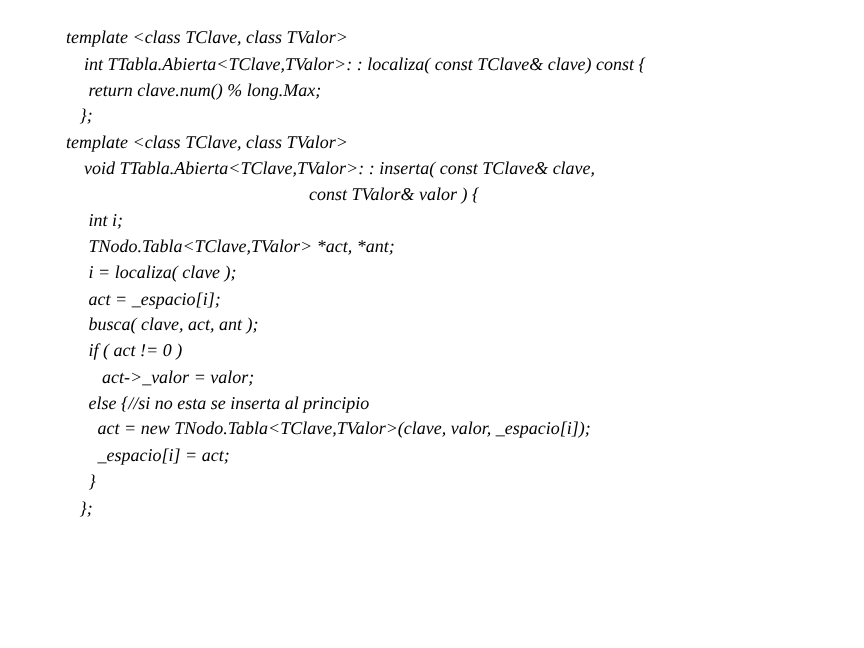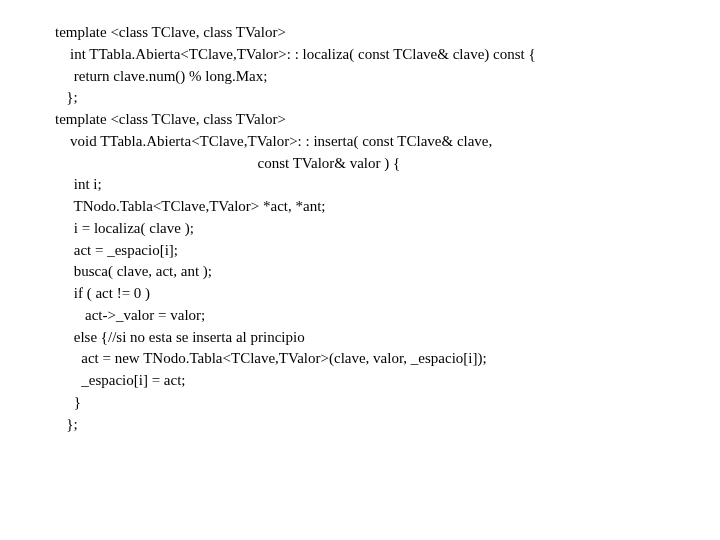--- a/index.html
+++ b/index.html
@@ -12,18 +12,19 @@
     font-size: 15px;
     color: #000000;
     line-height: 1.45;
   }
   .page {
     padding: 22px 0 0 55px;
     white-space: pre;
   }
   .line {
     display: block;
+    font-style: italic;
   }
 </style>
 </head>
 <body>
 
 <div class="page"><span class="line">template &lt;class TClave, class TValor&gt;</span><span class="line">    int TTabla.Abierta&lt;TClave,TValor&gt;: : localiza( const TClave&amp; clave) const {</span><span class="line">     return clave.num() % long.Max;</span><span class="line">   };</span><span class="line"></span><span class="line">template &lt;class TClave, class TValor&gt;</span><span class="line">    void TTabla.Abierta&lt;TClave,TValor&gt;: : inserta( const TClave&amp; clave,</span><span class="line">                                                      const TValor&amp; valor ) {</span><span class="line">     int i;</span><span class="line">     TNodo.Tabla&lt;TClave,TValor&gt; *act, *ant;</span><span class="line">     i = localiza( clave );</span><span class="line">     act = _espacio[i];</span><span class="line">     busca( clave, act, ant );</span><span class="line">     if ( act != 0 )</span><span class="line">        act-&gt;_valor = valor;</span><span class="line">     else {//si no esta se inserta al principio</span><span class="line">       act = new TNodo.Tabla&lt;TClave,TValor&gt;(clave, valor, _espacio[i]);</span><span class="line">       _espacio[i] = act;</span><span class="line">     }</span><span class="line">   };</span></div>
 
 </body></html>

